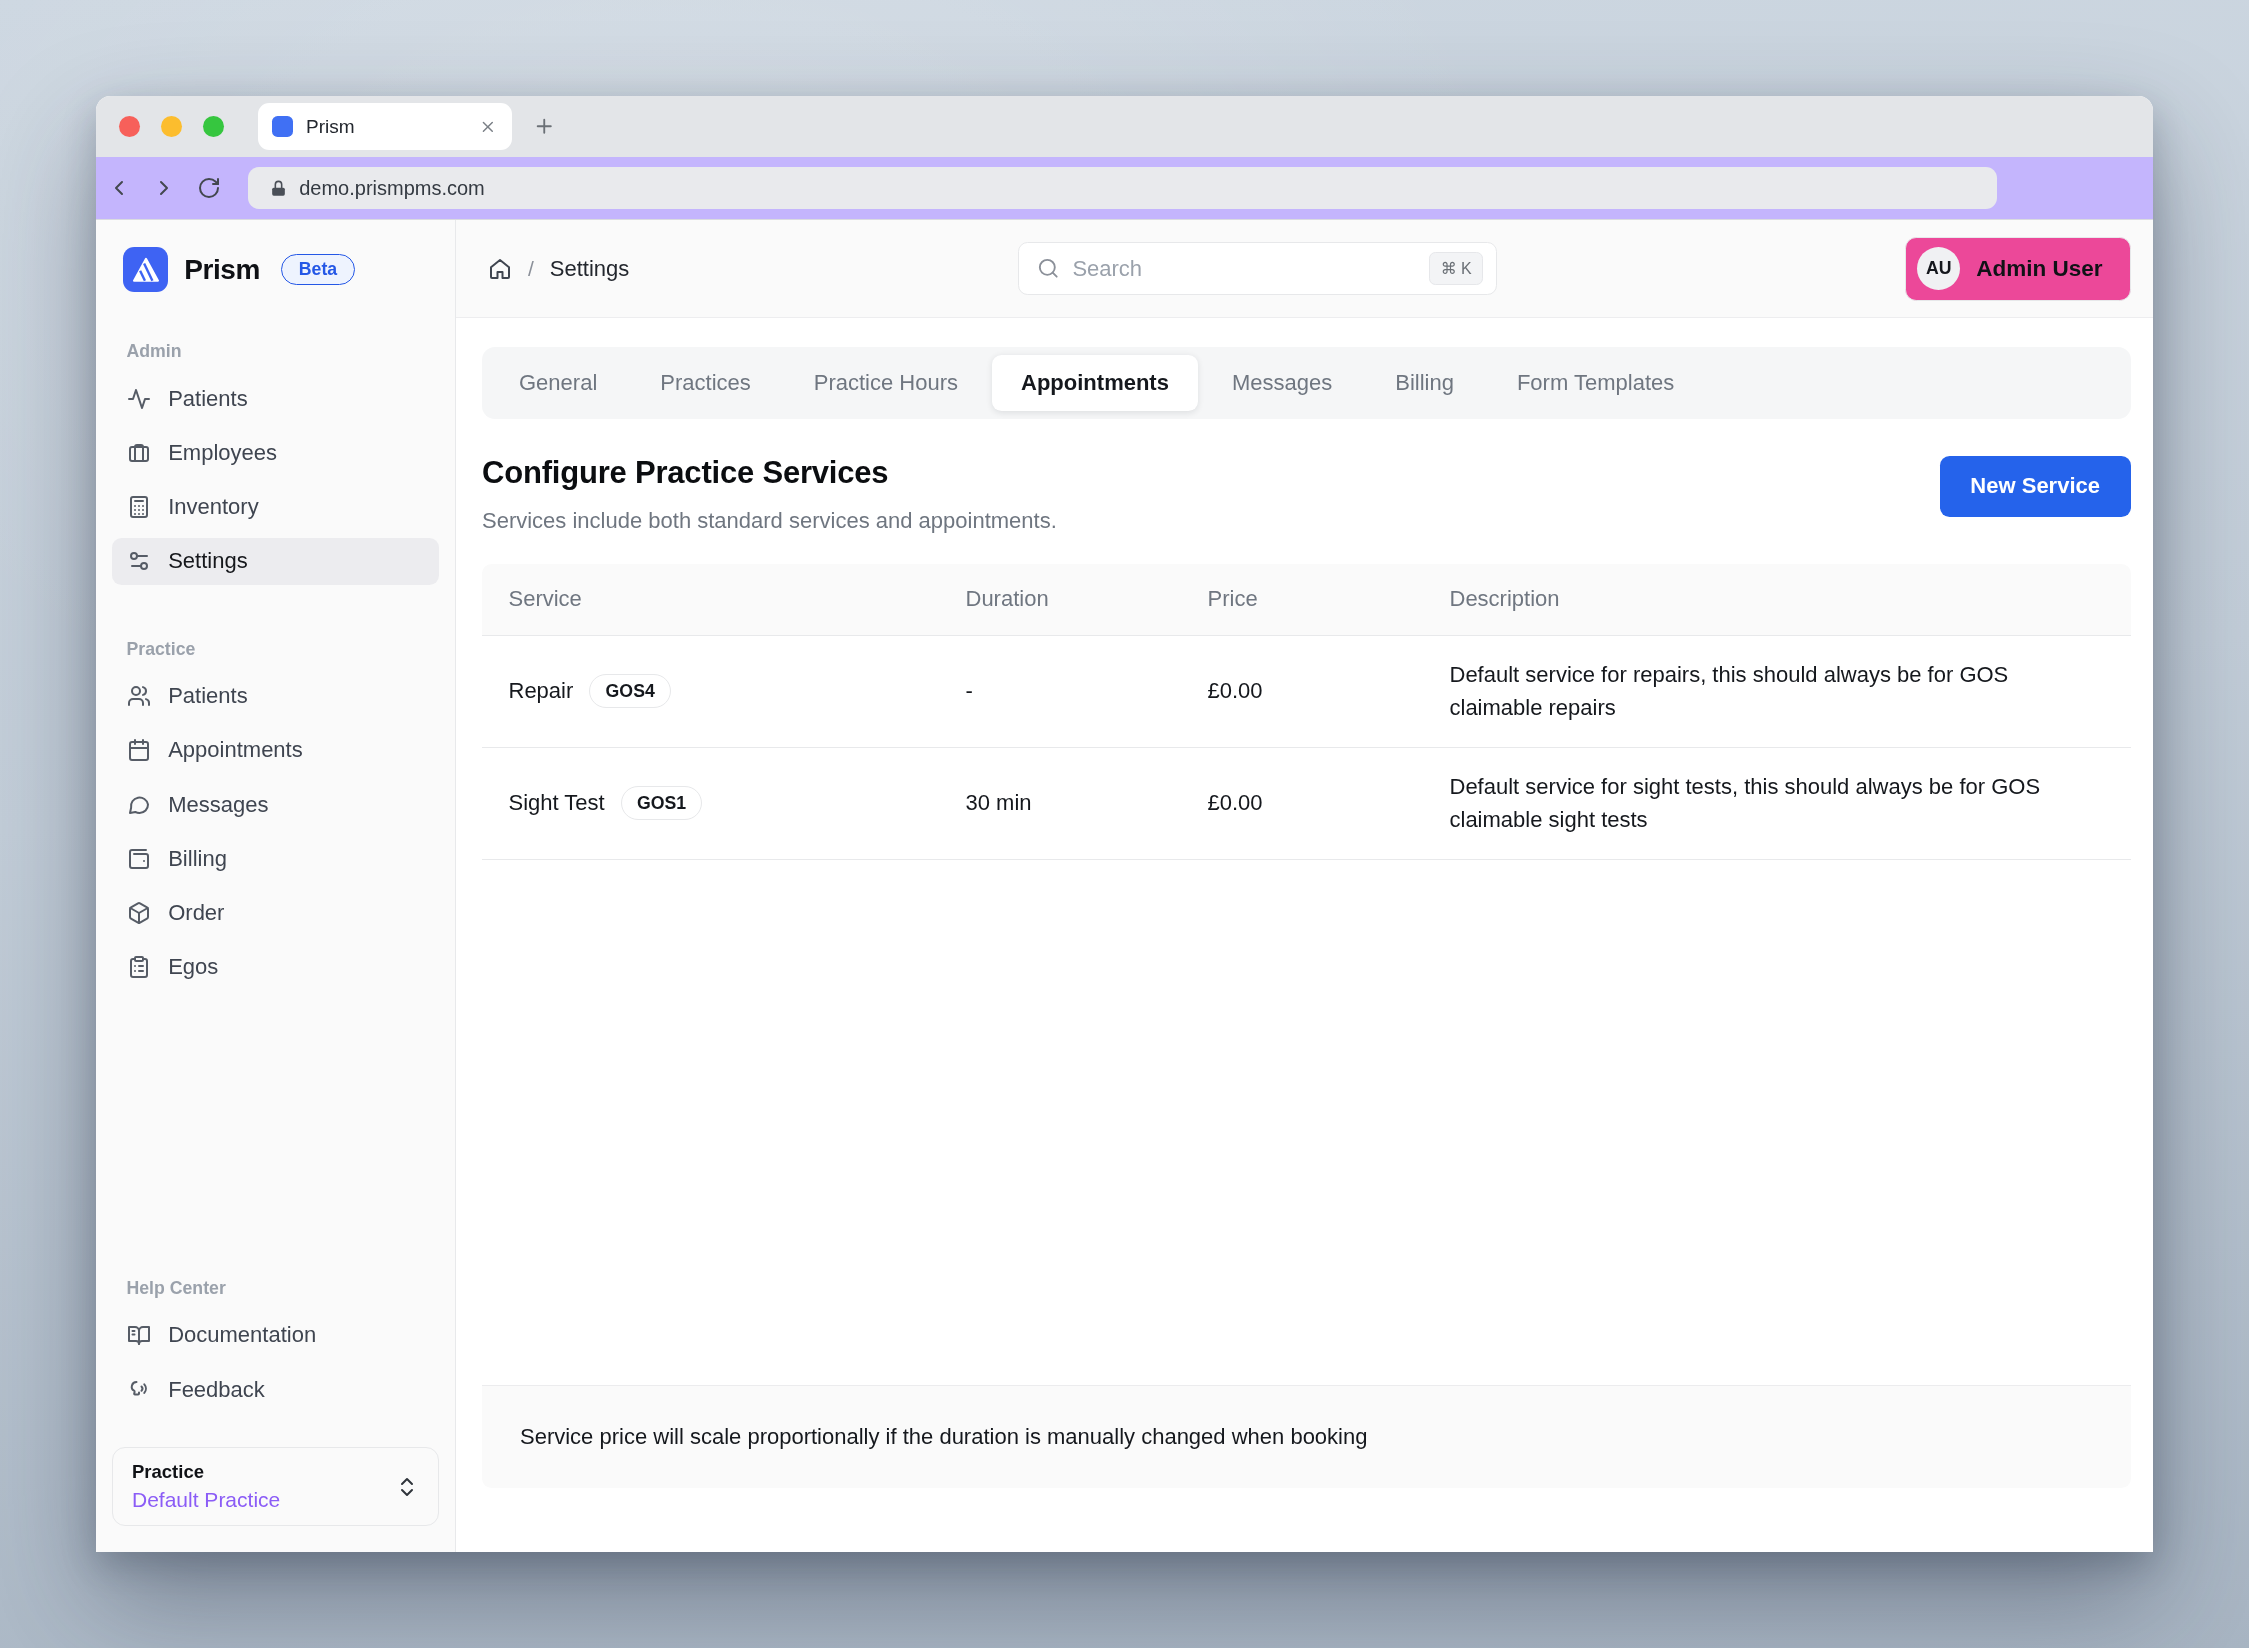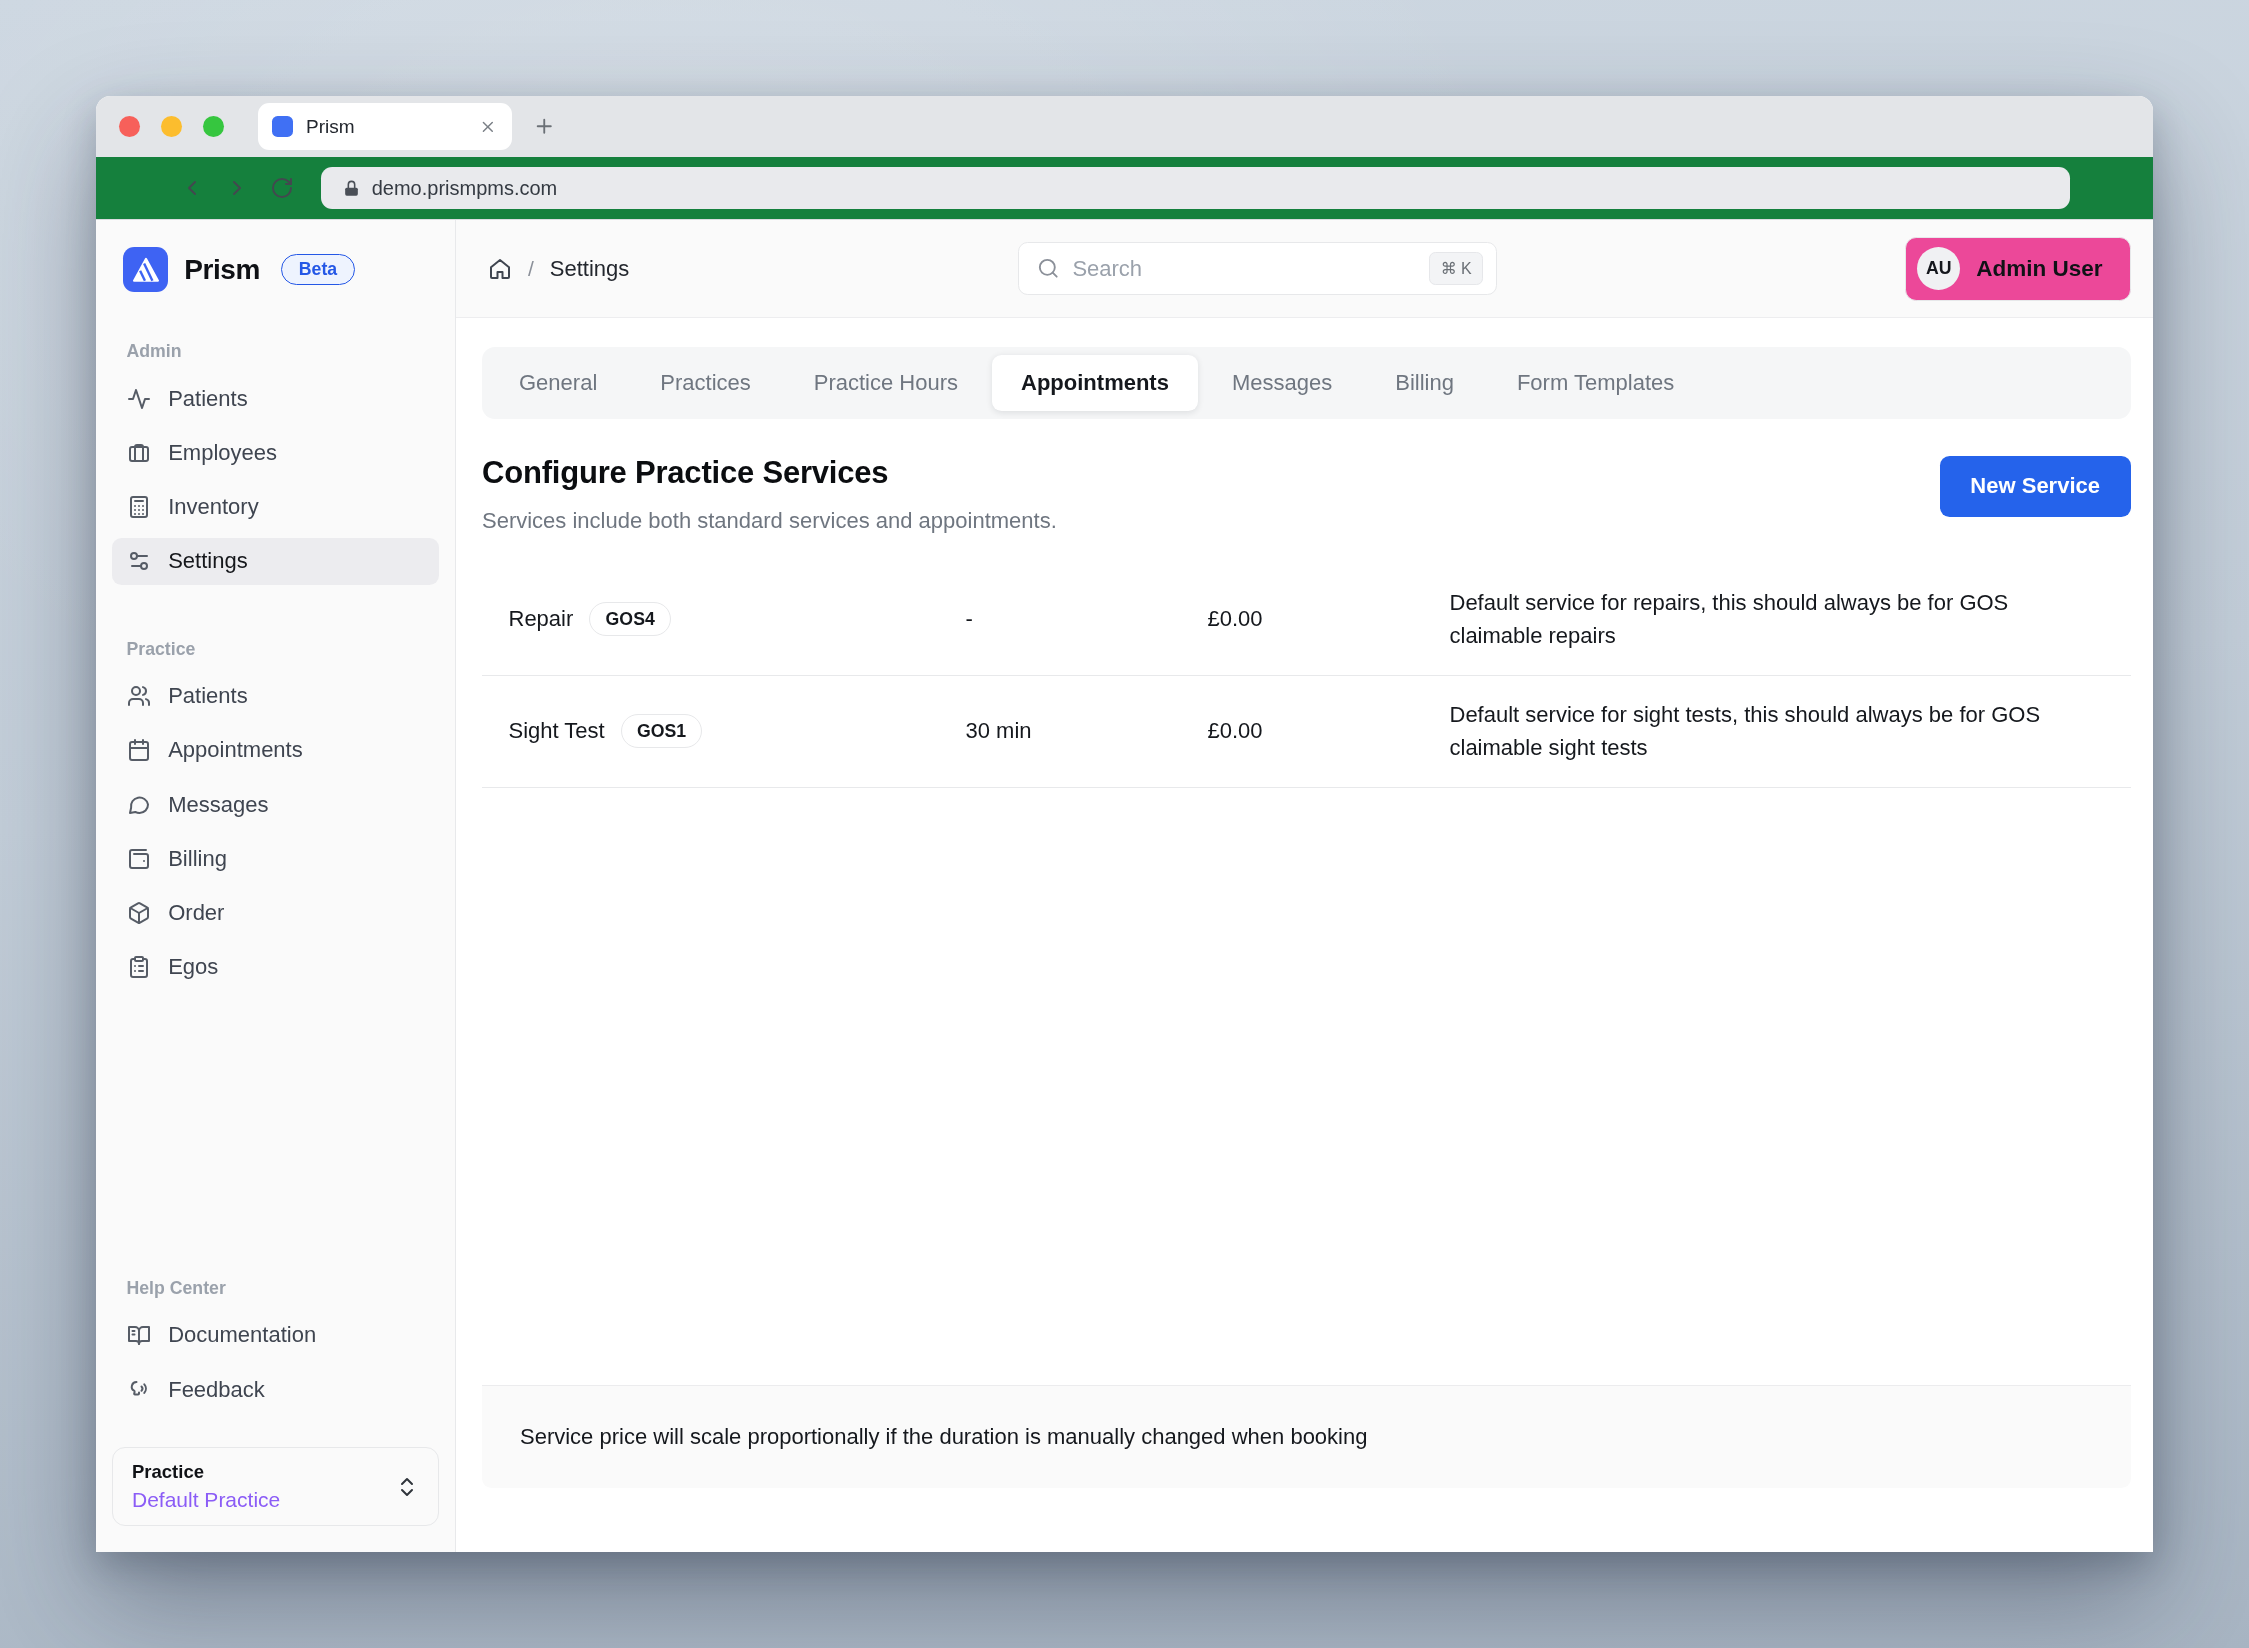--- a/index.html
+++ b/index.html
@@ -27,21 +27,21 @@
   .light.red { background:#f7605a; } .light.yellow { background:#fcbd2e; } .light.green { background:#36c63f; }
   .btab {
     width:254px; height:47px; background:#ffffff; border-radius:11.2px;
     display:flex; align-items:center; padding:0 14.5px; gap:13px;
   }
   .favicon { width:21px; height:21px; border-radius:5.6px; background:#4070f4; flex:none; }
   .btab-title { font-size:19px; color:#23272e; flex:1; }
   .tab-close { color:#7b8087; width:17.7px; height:17.7px; flex:none; }
   .newtab { color:#6b7076; width:22.5px; height:22.5px; margin-left:21px; }
 
-  .navbar { height:62px; background:#15803d; display:flex; align-items:center; padding:0 21px; flex:none;justify-content:center; }
+  .navbar { height:62px; background:#c4b5fd; display:flex; align-items:center; padding:0 11px; flex:none; }
   .nav-ic { width:24px; height:24px; color:#43484f; margin-right:21px; }
   .addressbar {
     margin-left:27px; height:42px; width:1749px; background:#e9eaed; border-radius:11.2px;
     display:flex; align-items:center; padding:0 21px; gap:11.2px;
   }
   .lock-ic { width:19px; height:19px; color:#4a4f57; }
   .url { font-size:20px; color:#343a42; }
 
   
   .app { flex:1; display:flex; border-top:0.8px solid #dadce0; background:#fff; min-height:0; }
@@ -416,20 +416,26 @@
 
         <div class="page-head">
           <div>
             <h1 class="page-title">Configure Practice Services</h1>
             <div class="page-subtitle">Services include both standard services and appointments.</div>
           </div>
           <button class="primary-btn">New Service</button>
         </div>
 
         <div class="svc-table">
+          <div class="t-row t-head">
+            <div class="cell">Service</div>
+            <div class="cell">Duration</div>
+            <div class="cell">Price</div>
+            <div class="cell">Description</div>
+          </div>
 
           <div class="t-row t-body">
             <div class="cell svc-cell">
               <span class="svc-name">Repair</span>
               <span class="gos-badge">GOS4</span>
             </div>
             <div class="cell t-val">-</div>
             <div class="cell t-val">£0.00</div>
             <div class="t-desc">Default service for repairs, this should always be for GOS claimable repairs</div>
           </div>

